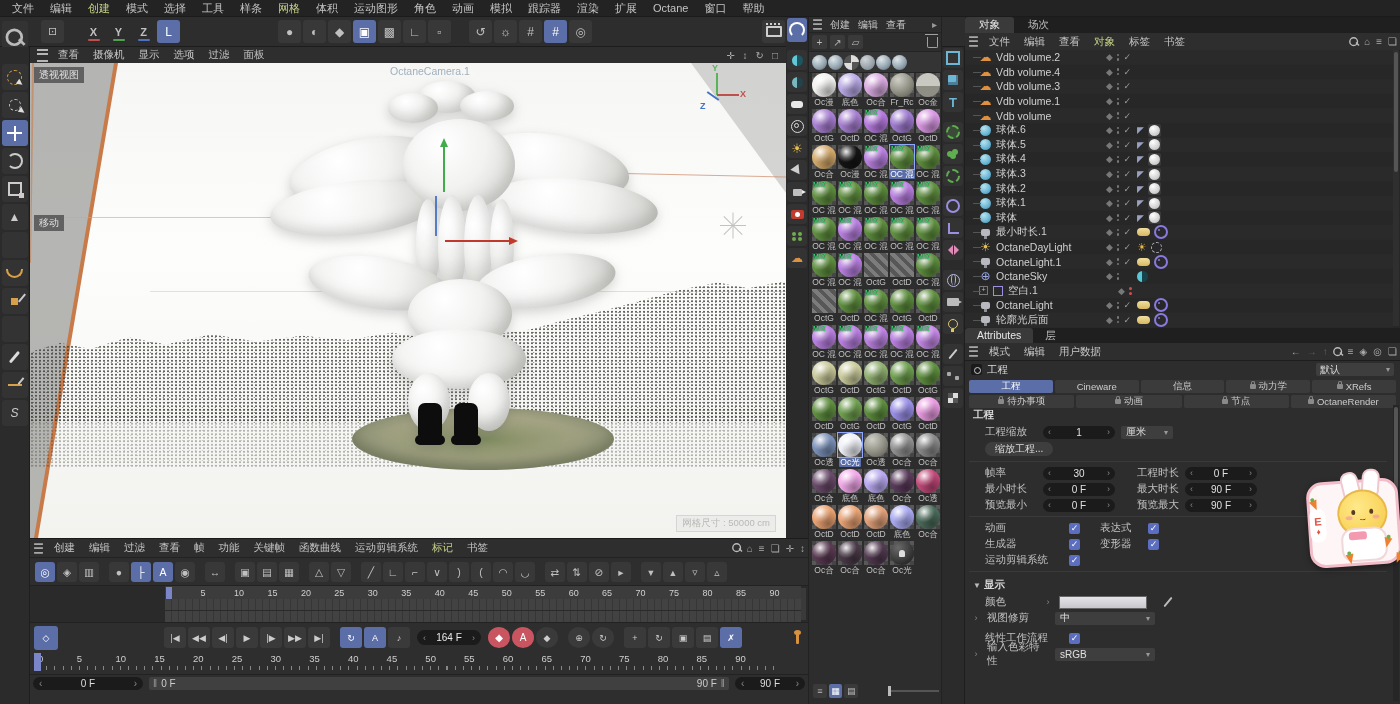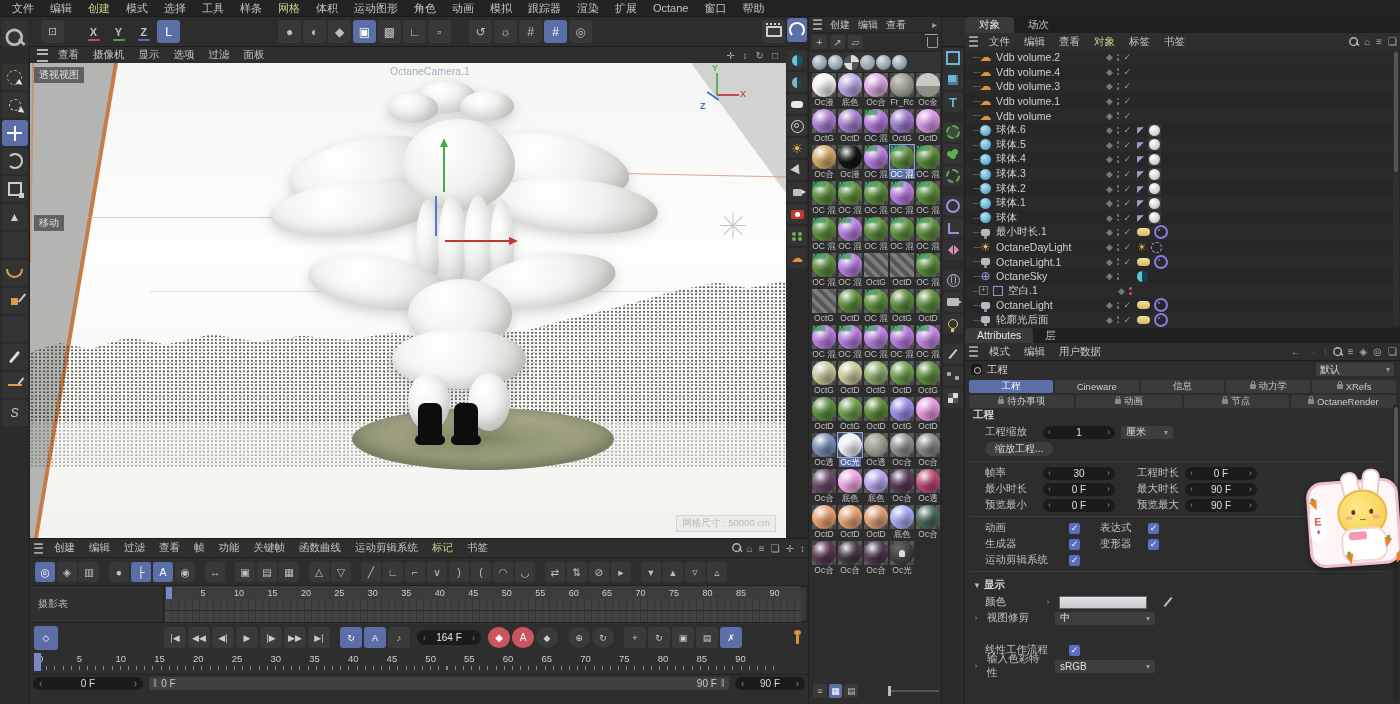--- a/index.html
+++ b/index.html
@@ -1896,21 +1896,21 @@
         <span class="eyedrop"></span>
       </div>
       <div class="frow">
         <span class="chev" style="margin-left:-14px">›</span>
         <span class="flabel" style="width:62px">视图修剪</span>
         <span class="drop" style="width:100px">
             <span>中</span>
             <span style="color:#999;font-size:8px">▾</span>
           </span>
       </div>
-      <div class="frow" style="margin-top:16px">
+      <div class="frow" style="margin-top:4px">
         <span class="flabel" style="width:78px">线性工作流程</span>
         <span class="cb">✓</span>
       </div>
       <div class="frow">
         <span class="chev" style="margin-left:-14px">›</span>
         <span class="flabel" style="width:62px">输入色彩特性</span>
         <span class="drop" style="width:100px">
             <span>sRGB</span>
             <span style="color:#999;font-size:8px">▾</span>
           </span>
@@ -1981,21 +1981,20 @@
         <span class="tlbtn">⇅</span>
         <span class="tlbtn">⊘</span>
         <span class="tlbtn">▸</span>
         <span class="tlsep"></span>
         <span class="tlbtn">▾</span>
         <span class="tlbtn">▴</span>
         <span class="tlbtn">▿</span>
         <span class="tlbtn">▵</span>
       </div>
     <div id="dopes">
-      <div id="dopelabel">摄影表</div>
       <div id="doperuler">
 
       <span>0</span>
           <span>5</span>
           <span>10</span>
           <span>15</span>
           <span>20</span>
           <span>25</span>
           <span>30</span>
           <span>35</span>

